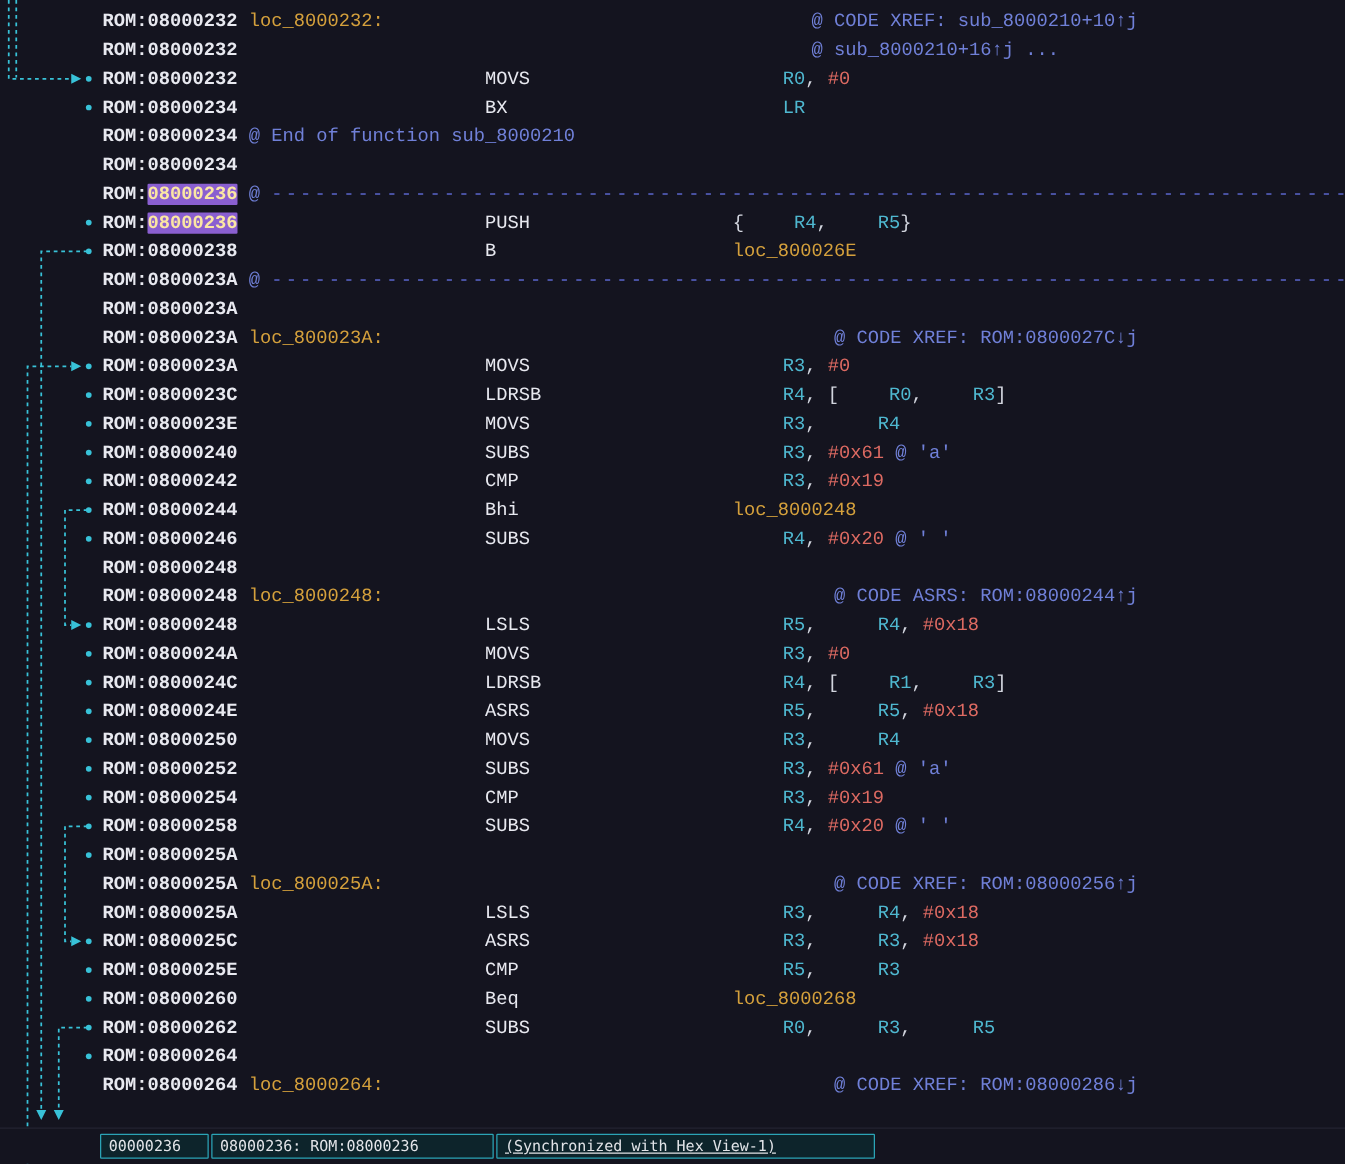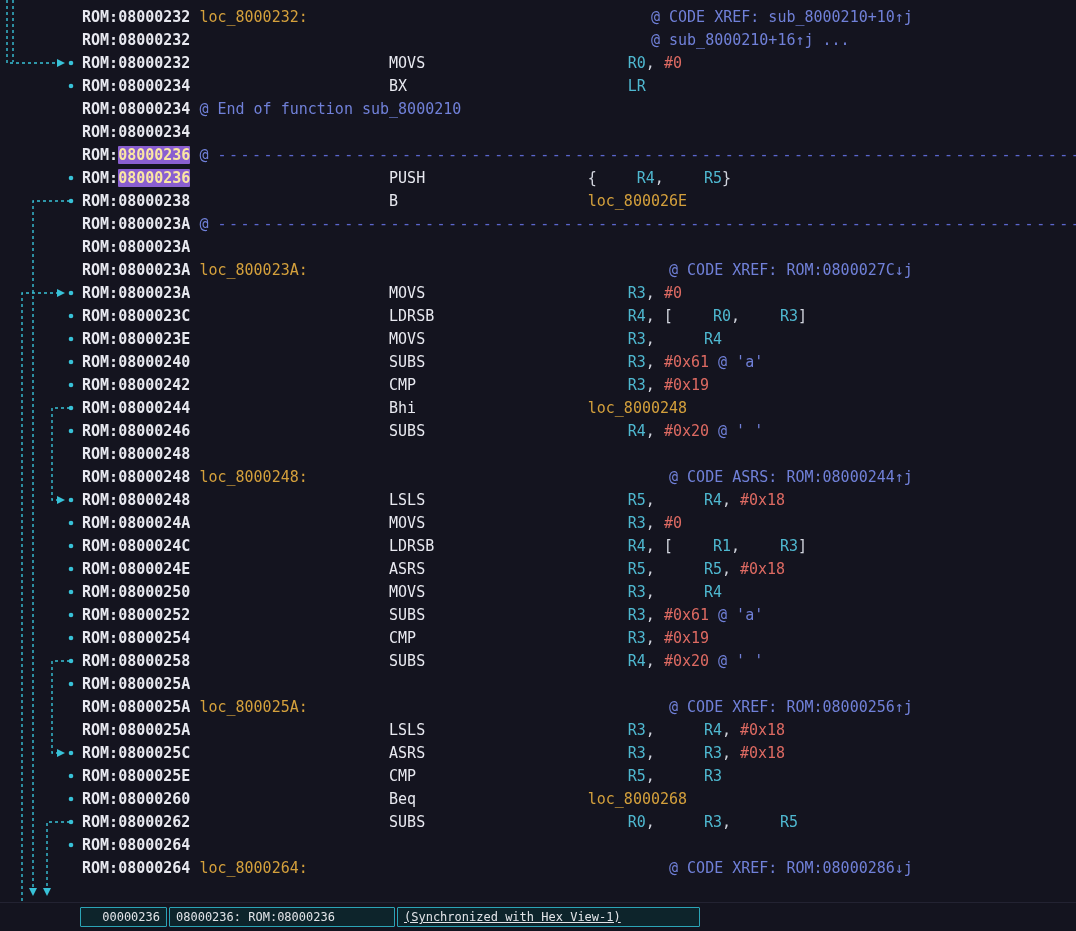--- a/index.html
+++ b/index.html
@@ -9,21 +9,21 @@
     --c-status-border:#2ba4b6; --c-status-bg:#0d242b; --c-status-text:#e2e4e8;
   }
   html,body{margin:0;padding:0;}
   body{
     width:1076px;height:931px;overflow:hidden;position:relative;
     background:var(--c-bg);
     font-family:"DejaVu Sans Mono", monospace;
   }
   .listing{
     position:absolute;left:0;top:0;right:0;bottom:28px;
-    padding-top:6px;font-size:15px;line-height:23px;
+    padding-top:6px;font-size:15px;line-height:23px;font-family:Liberation Mono, monospace;
   }
   .row{height:23px;white-space:pre;overflow:hidden;padding-left:82px;}
   .addr{color:var(--c-addr);font-weight:bold;}
   .hl{background:var(--c-highlight-bg);color:var(--c-highlight-text);border-radius:1px;}
   .loc{color:var(--c-label);}
   .mn{color:var(--c-addr);}
   .reg{color:var(--c-register);padding-left:40px;}
   .num{color:var(--c-number);}
   .pln{color:var(--c-plain);}
   .cmt{color:var(--c-comment);}
@@ -35,21 +35,21 @@
     position:absolute;left:0;right:0;bottom:0;height:28px;
     background:var(--c-bg);border-top:1px solid #232332;
   }
   .sb{
     position:absolute;top:4px;height:20px;box-sizing:border-box;
     border:1px solid var(--c-status-border);background:var(--c-status-bg);
     color:var(--c-status-text);font-size:12px;line-height:18px;padding:0 6px;
     white-space:nowrap;overflow:hidden;border-radius:1px;
     font-family:"DejaVu Sans Mono", monospace;
   }
-  #sb1{left:80px;width:87px;text-align:right;}
+  #sb1{left:80px;width:87px;}
   #sb2{left:169px;width:226px;}
   #sb3{left:397px;width:303px;text-decoration:underline;}
 </style>
 </head>
 <body>
 
 <div class="listing">
   <svg id="arrows" width="80" height="931" viewBox="0 0 80 931">
     <g class="ar" fill="none" stroke-dasharray="3,3" stroke-width="1.4">
       <path d="M7 0 V63 H57"></path>

